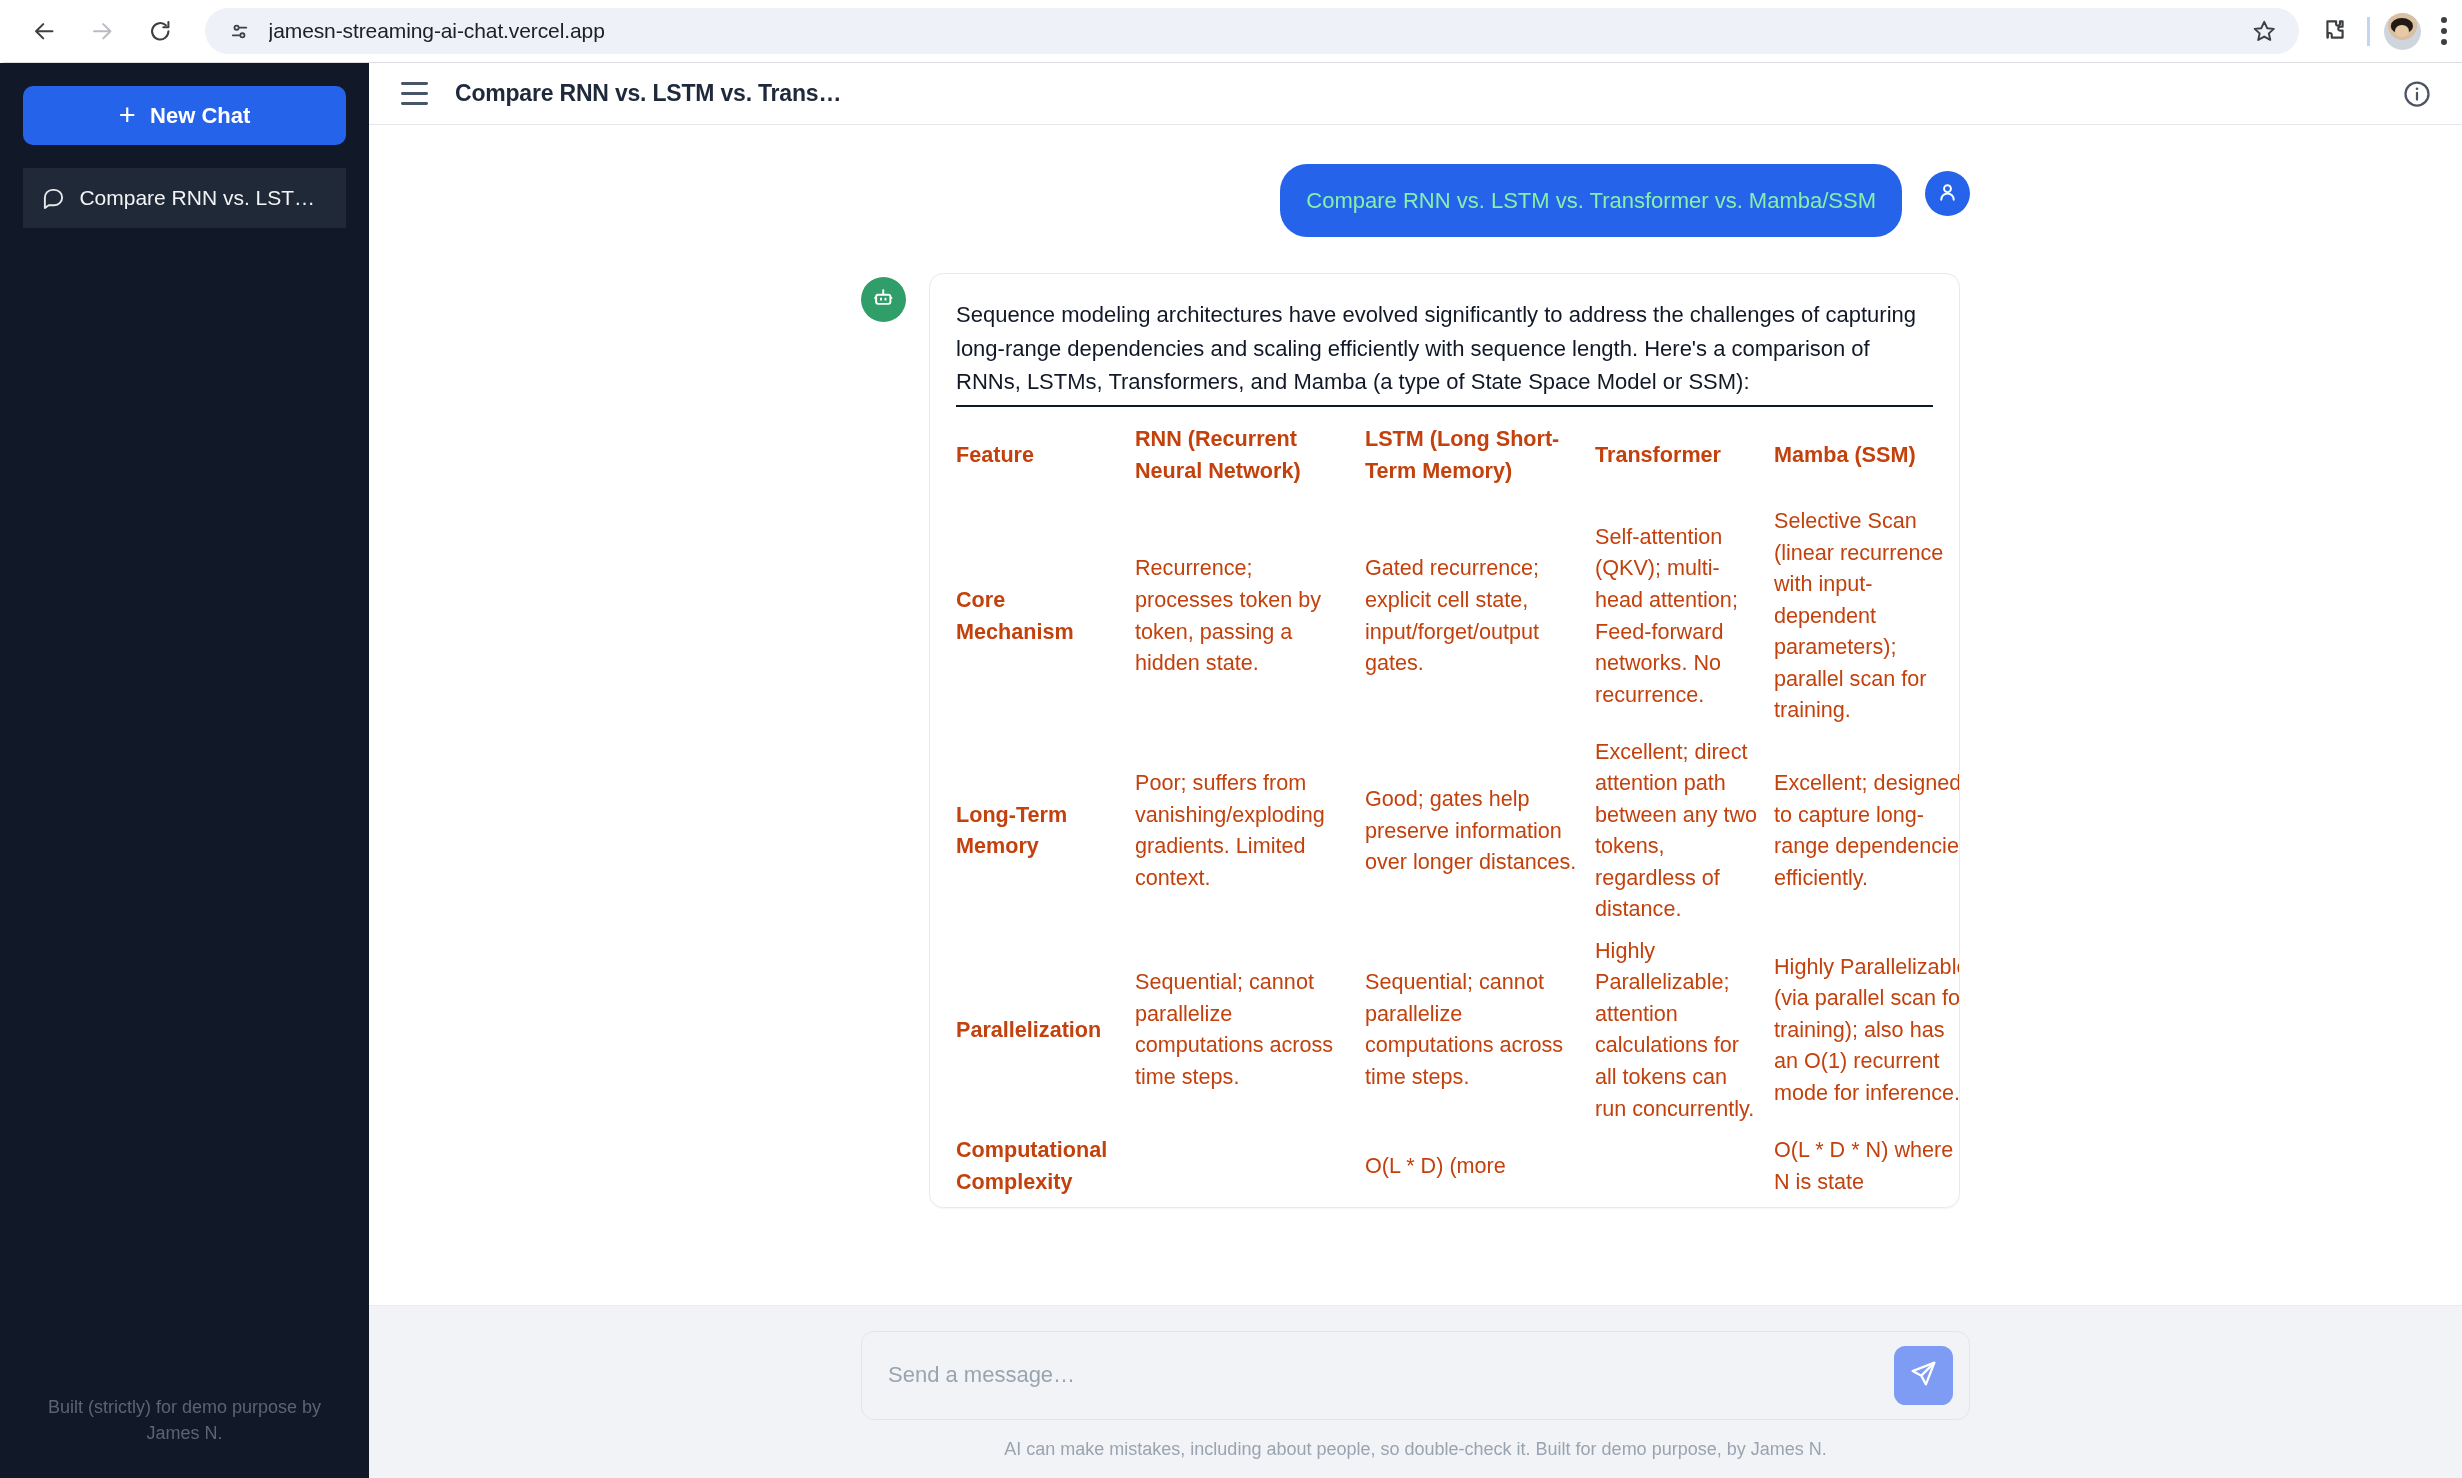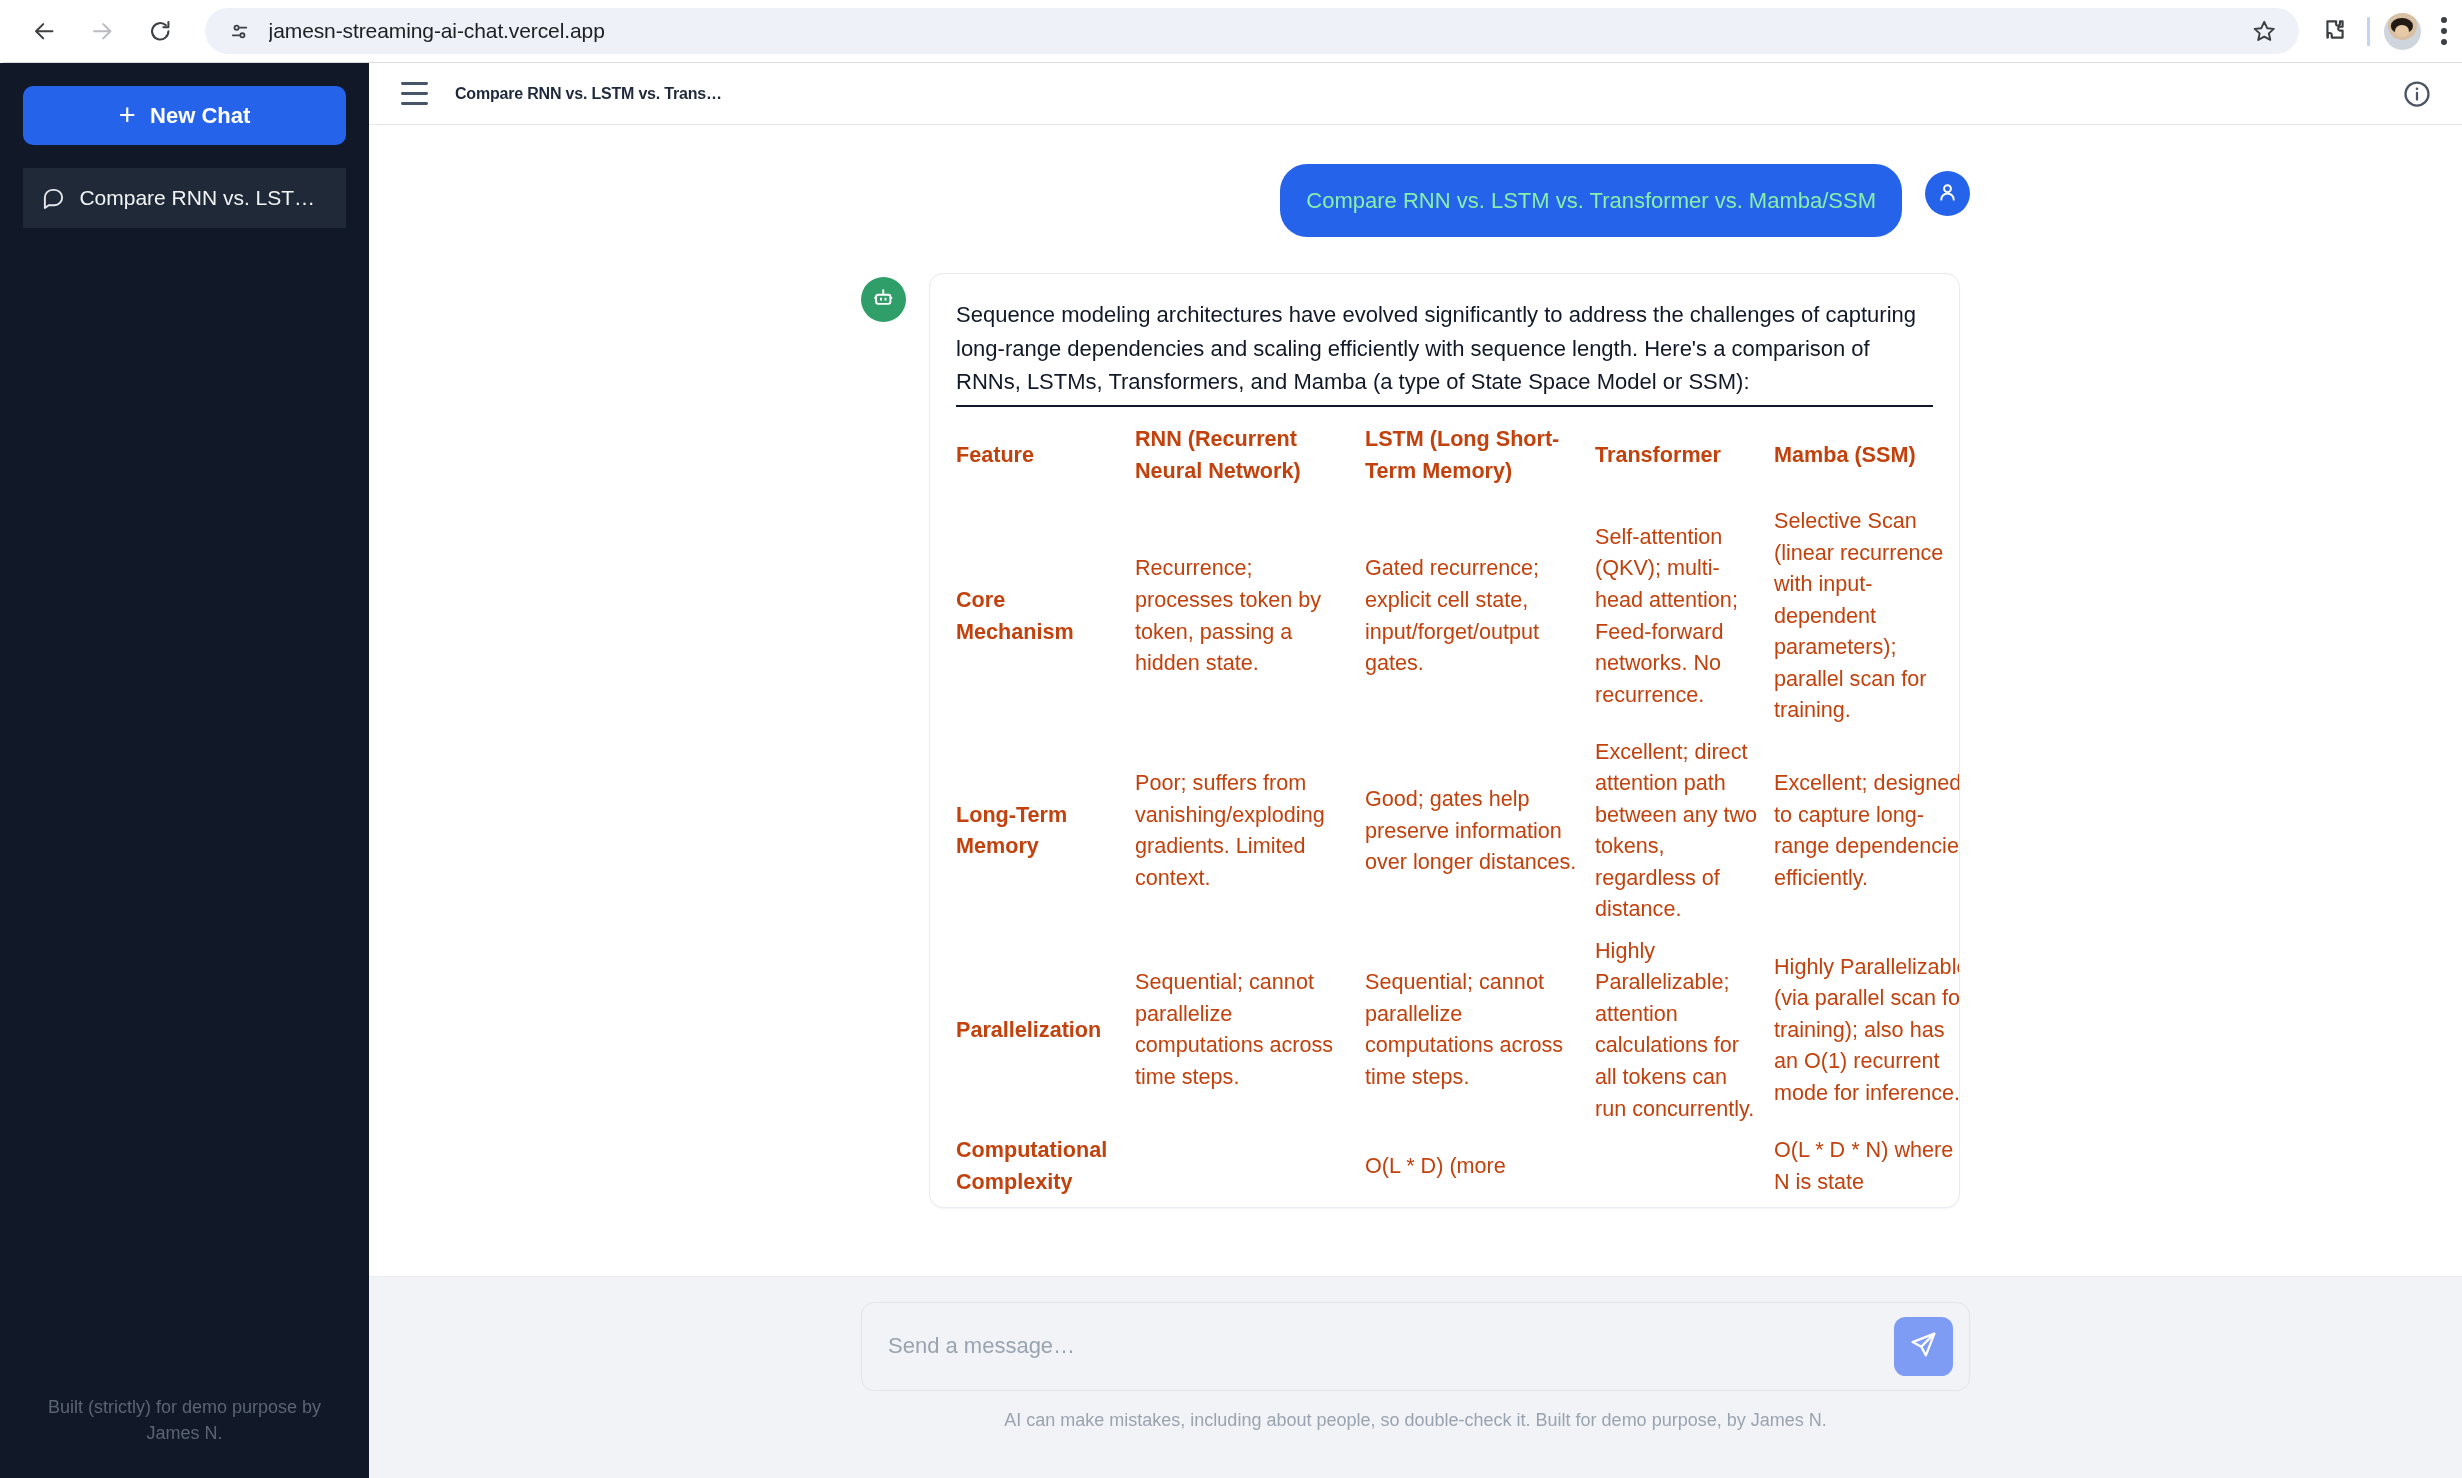--- a/index.html
+++ b/index.html
@@ -128,21 +128,21 @@
     flex: 0 0 auto;
     background: #ffffff;
   }
   #hamburger { display: flex; flex-direction: column; gap: 6.5px; width: 27px; flex: 0 0 auto; }
   #hamburger i { display:block; height: 3.6px; background: #475569; border-radius: 1.4px; }
   #hamburger i:nth-child(1) { width: 27px; }
   #hamburger i:nth-child(2) { width: 27px; }
   #hamburger i:nth-child(3) { width: 27px; }
   #app-title {
     margin-left: 27px;
-    font-size: 16px; font-weight: 700; color: #1e293b;
+    font-size: 23px; font-weight: 700; color: #1e293b;
     letter-spacing: -0.2px;
     white-space: nowrap; overflow: hidden;
   }
   #info-btn { margin-left: auto; width: 36px; height: 36px; display:flex; align-items:center; justify-content:center; }
 
   
   #scroll-region {
     flex: 1 1 auto;
     position: relative;
     overflow: hidden;
@@ -226,21 +226,21 @@
   table.cmp col.c2 { width: 230px; }
   table.cmp col.c3 { width: 179px; }
   table.cmp col.c4 { width: 207px; }
   table.cmp td { padding-bottom: 10px; }
 
   
   #composer-area {
     flex: 0 0 auto;
     background: #f1f3f7;
     padding: 24.5px 0 0 0;
-    height: 202px;
+    height: 173px;
     display: flex; flex-direction: column; align-items: center;
   }
   #composer {
     width: 1109px;
     height: 89px;
     background: #f1f3f7;
     border: 1.4px solid #e2e5ea;
     border-radius: 13px;
     display: flex; align-items: center;
     padding: 0 16px 0 26px;

